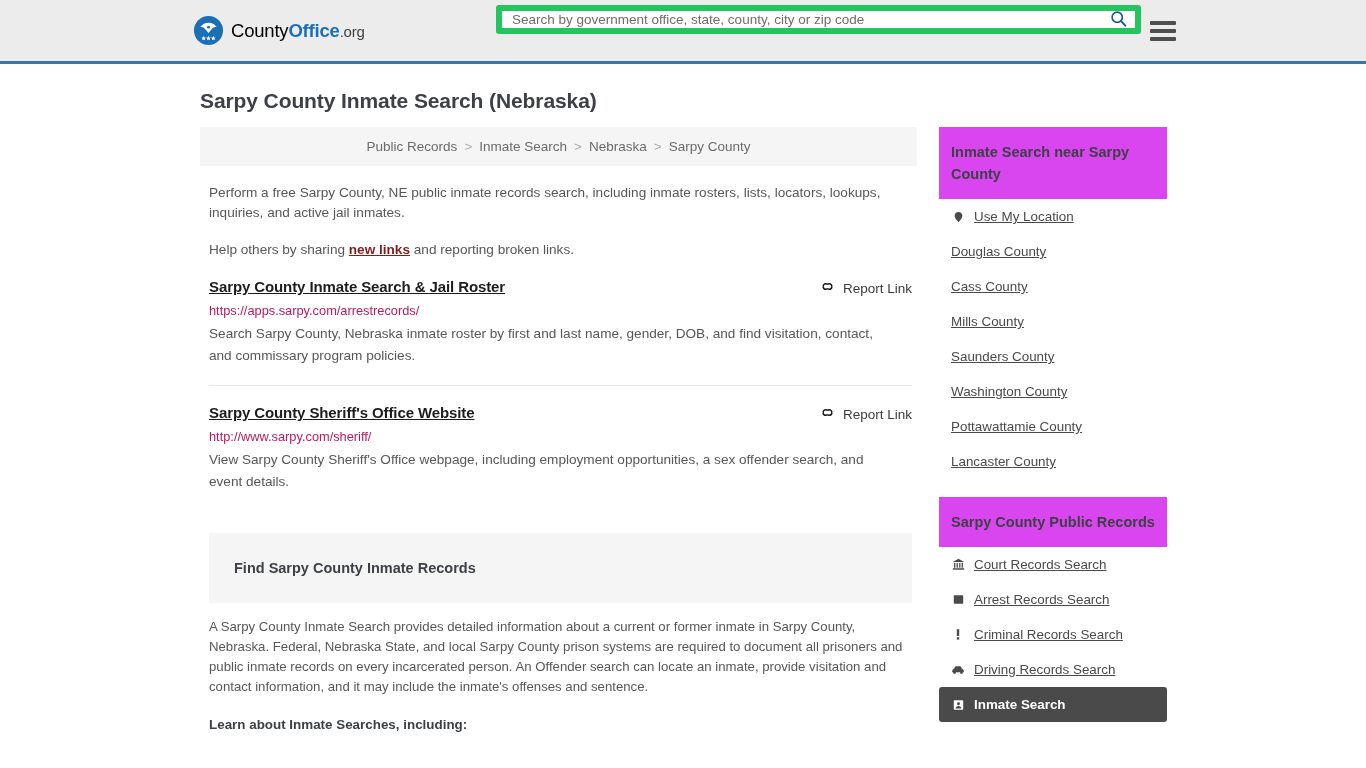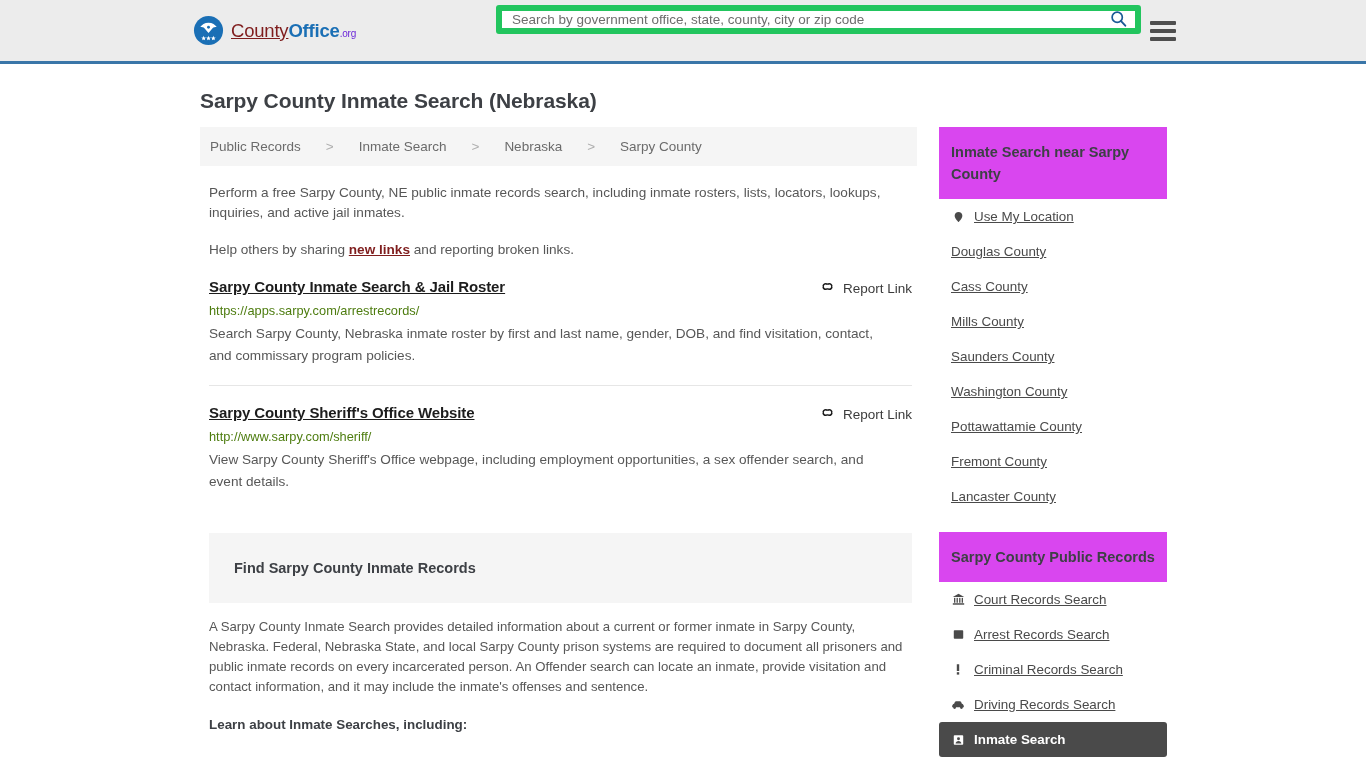--- a/index.html
+++ b/index.html
@@ -30,23 +30,23 @@
   }
   .brand-mark {
     width: 31px; height: 31px;
     flex: 0 0 31px;
   }
   .brand-text {
     font-size: 18.5px;
     letter-spacing: -0.2px;
     white-space: nowrap;
   }
-  .brand-county { color: #7f1d1d; text-decoration: underline; }
+  .brand-county { color: #000000; }
   .brand-office { color: #1a6fb5; font-weight: bold; }
-  .brand-org { color: #6d28d9; font-size: 10px; }
+  .brand-org { color: #404040; font-size: 15px; }
 
   .search-wrap {
     position: absolute;
     left: 496px;
     top: 5px;
     width: 645px;
     height: 29px;
     display: flex;
     align-items: center;
     background: #fff;
@@ -108,21 +108,22 @@
 
   
   .breadcrumb {
     background: #f5f5f5;
     padding: 12px 10px;
     font-size: 13.5px;
     color: #6b6b6b;
     display: flex;
     align-items: center;
     flex-wrap: wrap;
-    gap: 20px;
+    gap: 2px;
+    justify-content: center;
   }
   .breadcrumb a {
     color: #6b6b6b; text-decoration: none; cursor: pointer;
   }
   .crumb-sep { color: #aeaeae; margin: 0 5px; }
 
   
   .intro-p {
     margin: 17px 5px 0 9px;
     font-size: 13.6px;
@@ -157,21 +158,21 @@
   }
   .report-link {
     display: flex; align-items: center; gap: 8px;
     font-size: 13.5px; color: #3b3b3b;
     cursor: pointer; white-space: nowrap;
     margin-top: 1px;
   }
   .result-url {
     margin-top: 6px;
     font-size: 12.8px;
-    color: #4d7c0f;
+    color: #be185d;
     cursor: pointer;
   }
   .result-desc {
     margin-top: 5px;
     font-size: 13.6px;
     line-height: 22px;
     color: #575757;
     max-width: 690px;
   }
 
@@ -373,23 +374,20 @@
           <li class="side-item">
             <a>Saunders County</a>
           </li>
           <li class="side-item">
             <a>Washington County</a>
           </li>
           <li class="side-item">
             <a>Pottawattamie County</a>
           </li>
           <li class="side-item">
-            <a>Fremont County</a>
-          </li>
-          <li class="side-item">
             <a>Lancaster County</a>
           </li>
         </ul>
       </div>
 
       <div class="side-panel">
         <div class="side-head">Sarpy County Public Records</div>
         <ul class="side-list">
 
           <li class="side-item">

